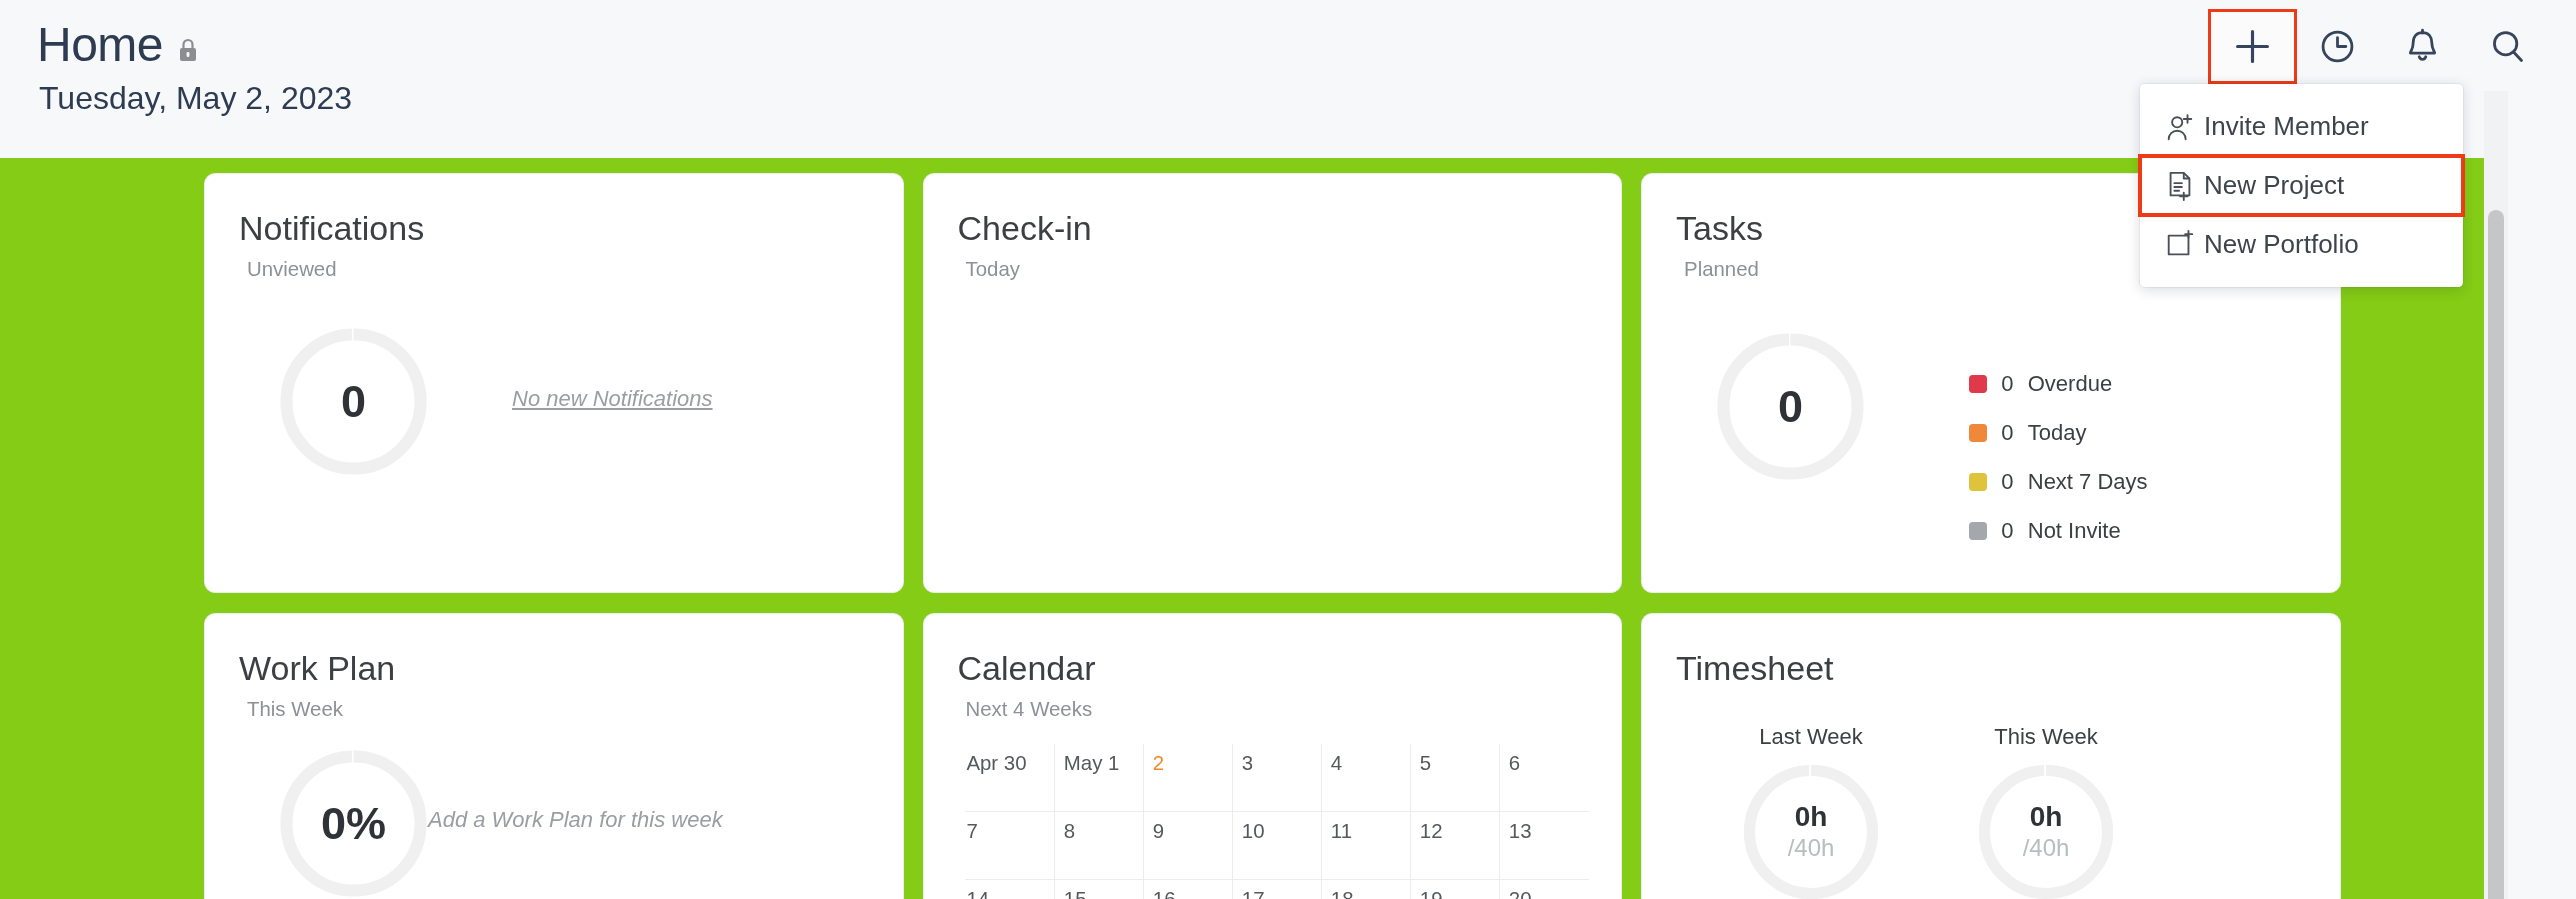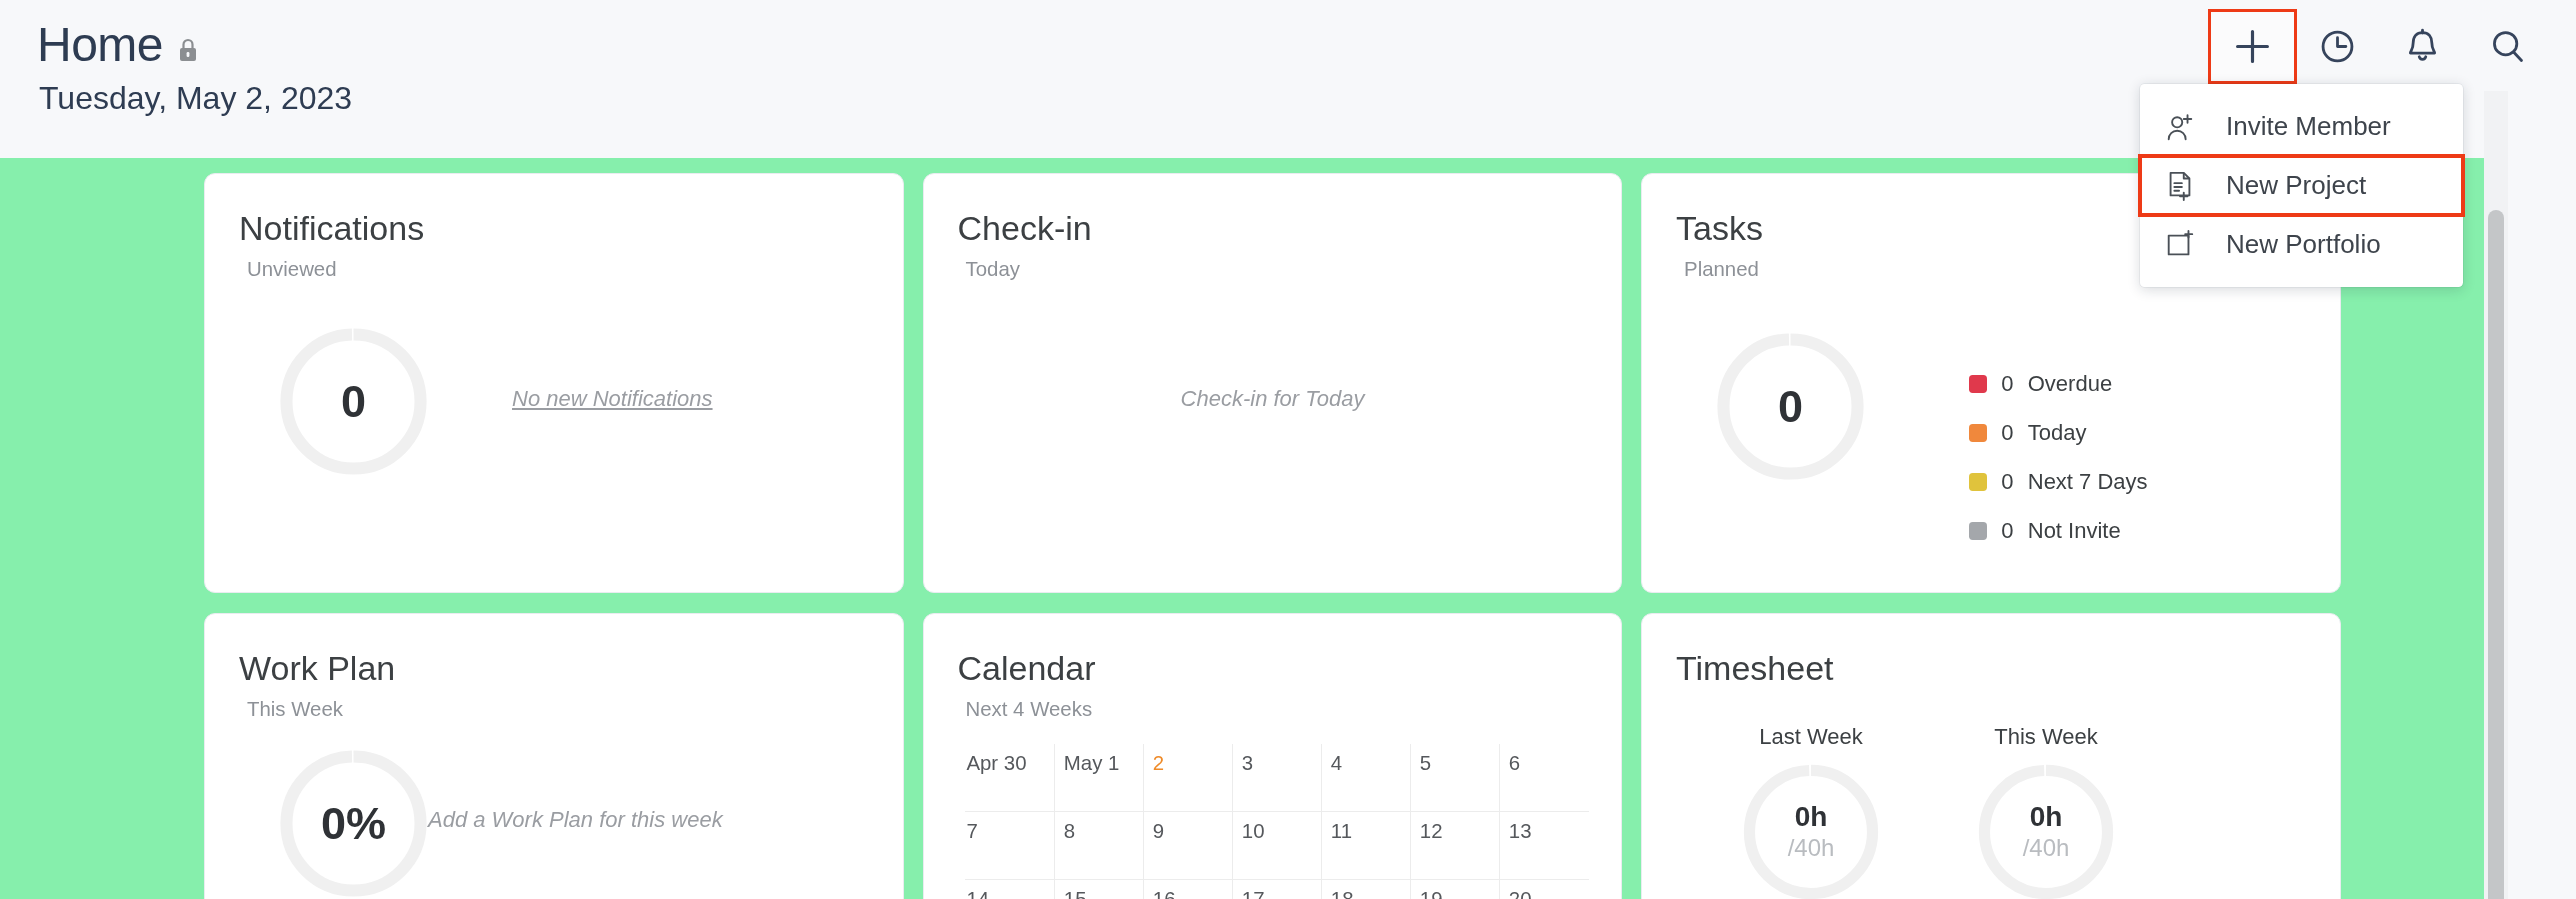--- a/index.html
+++ b/index.html
@@ -2,41 +2,41 @@
 <html style="font-size:15px"><head>
 <meta charset="utf-8">
 <style>
   * { box-sizing: border-box; margin: 0; padding: 0; }
   html, body {
     width: 2576px; height: 900px;
     background: #f7f8fa;
     font-family: "Liberation Sans", sans-serif;
     overflow: hidden;
   }
-  .page { position: relative; width: 2508px; height: 900px; background: #86efac; }
+  .page { position: relative; width: 2508px; height: 900px; background: #84cc16; }
 
   
   .header { position: absolute; left: 0; top: 0; width: 2576px; height: 158px; background: #f7f8fa; }
   .title-row { position: absolute; left: 37px; top: 20.4px; display: flex; align-items: center; gap: 13px; }
   .page-title { font-size: 48px; font-weight: 400; color: #2e3c52; letter-spacing: -0.5px; line-height: 1.05; }
   .lock-ico { width: 24px; height: 28px; display: block; margin-top: 9.3px; }
   .page-date { position: absolute; left: 39px; top: 80px; font-size: 32px; color: #2e3c52; font-weight: 400; }
 
   .header-actions { position: absolute; right: 26px; top: 11px; display: flex; align-items: center; gap: 0; }
   .hdr-btn { width: 85px; height: 71px; display: flex; align-items: center; justify-content: center;
              cursor: pointer; background: transparent; border: none; }
   .hdr-btn.highlighted { outline: 3.7px solid #ee3a16; outline-offset: -1.9px; background: #fbfbfc; }
   .hdr-btn svg { display: block; }
 
   
   .dropdown { position: absolute; left: 2140px; top: 84px; width: 323px;
               background: #ffffff; border-radius: 4.6px;
               box-shadow: 0 2.8px 13px rgba(20,30,50,0.16), 0 0 0 0.9px rgba(20,30,50,0.05);
               padding: 13px 0 13px 0; z-index: 40; }
-  .dd-item { height: 59px; display: flex; align-items: center; gap: 30px; padding: 0 24px;
+  .dd-item { height: 59px; display: flex; align-items: center; gap: 8px; padding: 0 24px;
              cursor: pointer; }
   .dd-item.highlighted { outline: 4.6px solid #ee3a16; outline-offset: -2.8px; }
   .dd-label { font-size: 26px; color: #3e444c; font-weight: 400; white-space: nowrap; }
   .dd-ico { width: 32px; height: 32px; flex: none; display: block; }
 
   
   .grid { position: absolute; left: 204px; top: 173px; width: 2137px; }
   .row { display: flex; gap: 18.6px; margin-bottom: 20.4px; }
   .card { background: #ffffff; border: 0.9px solid #e9ecf0; border-radius: 11px;
           width: 700px; position: relative; }
@@ -173,21 +173,20 @@
               <span class="donut-val">0</span>
             </div>
           </div>
         </div>
         <div class="empty-note" style="left:307px; top:212px;text-decoration:underline;">No new Notifications</div>
       </div>
 
       <div class="card r1">
         <div class="card-title">Check-in</div>
         <div class="card-sub">Today</div>
-        <div class="empty-note" style="left:0; right:0; text-align:center; top:212px;">Check-in for Today</div>
       </div>
 
       <div class="card r1">
         <div class="card-title">Tasks</div>
         <div class="card-sub">Planned</div>
         <div class="donut-wrap" style="left:74px; top:158px;">
           <div class="donut" style="width:149px;height:149px;">
             <svg width="149" height="149" viewBox="0 0 160 160">
               <circle cx="80" cy="80" r="72" fill="none" stroke="#f0f0f0" stroke-width="13" stroke-dasharray="450 453" stroke-linecap="butt"></circle>
             </svg>

